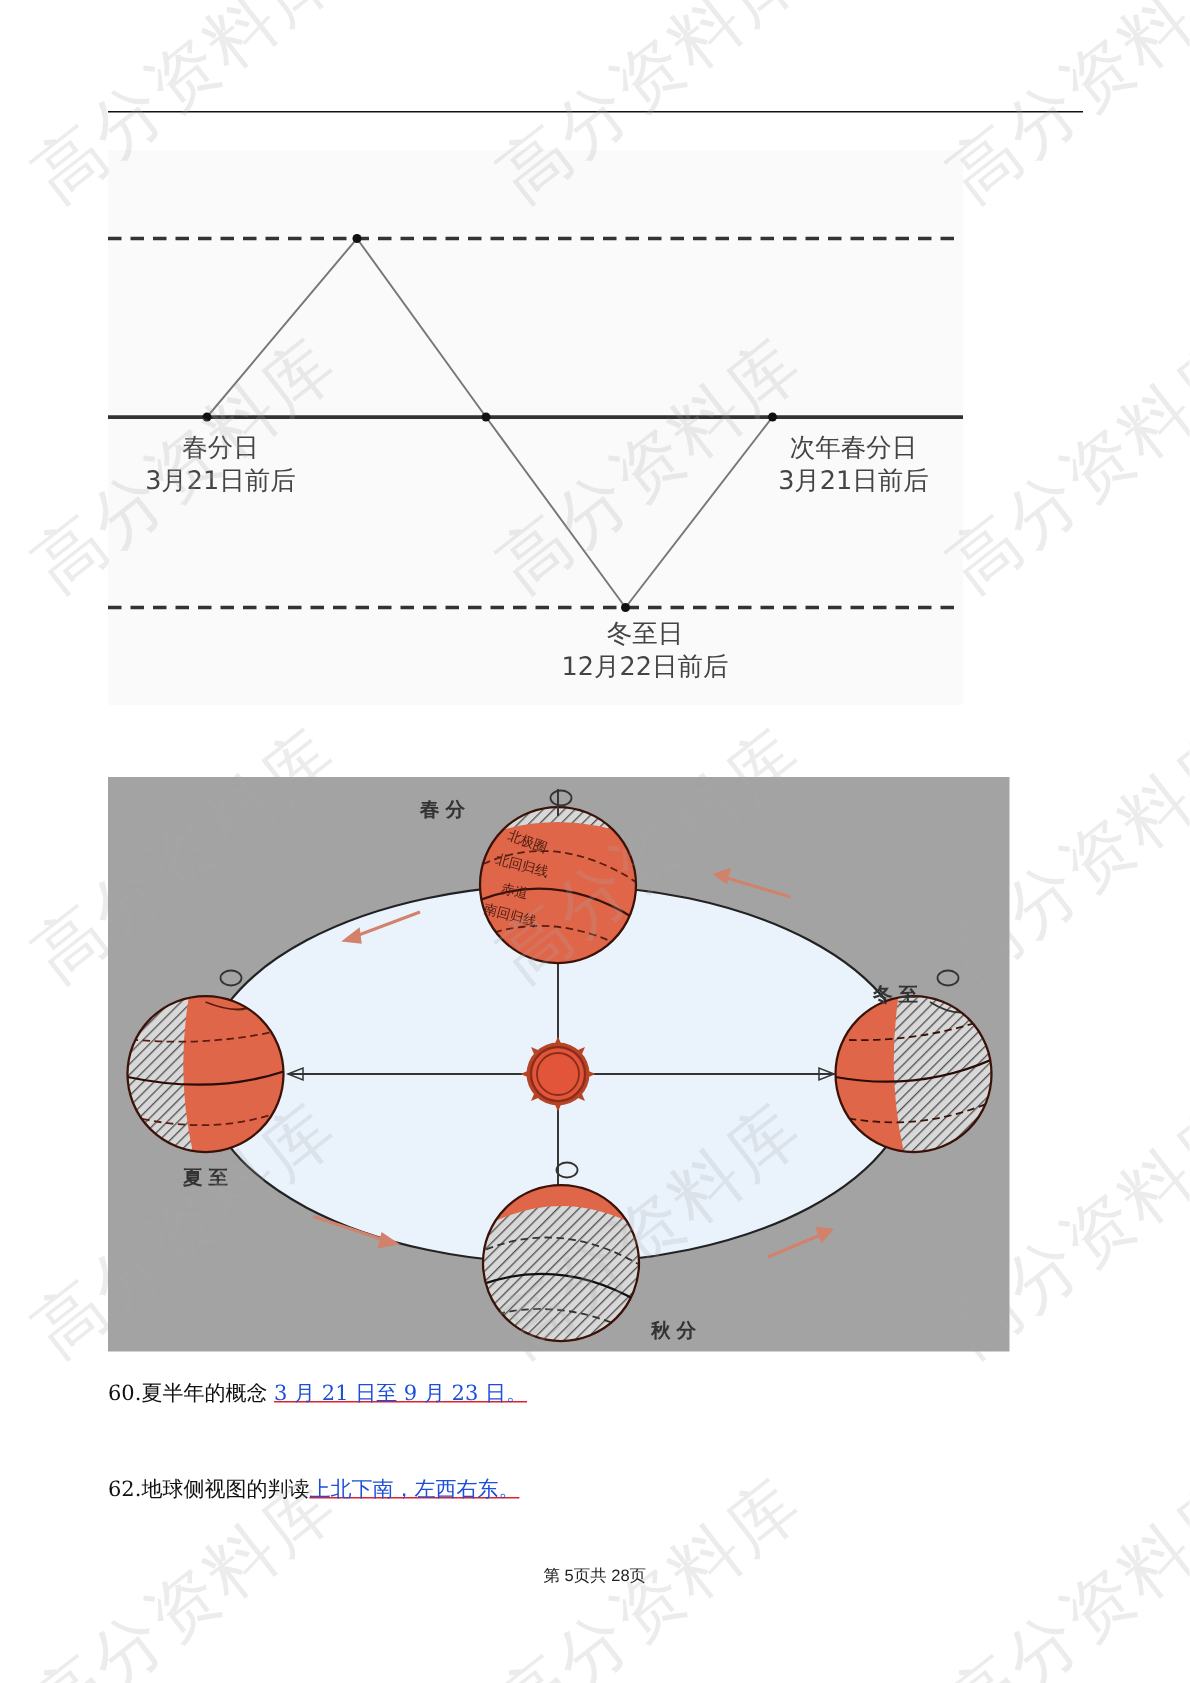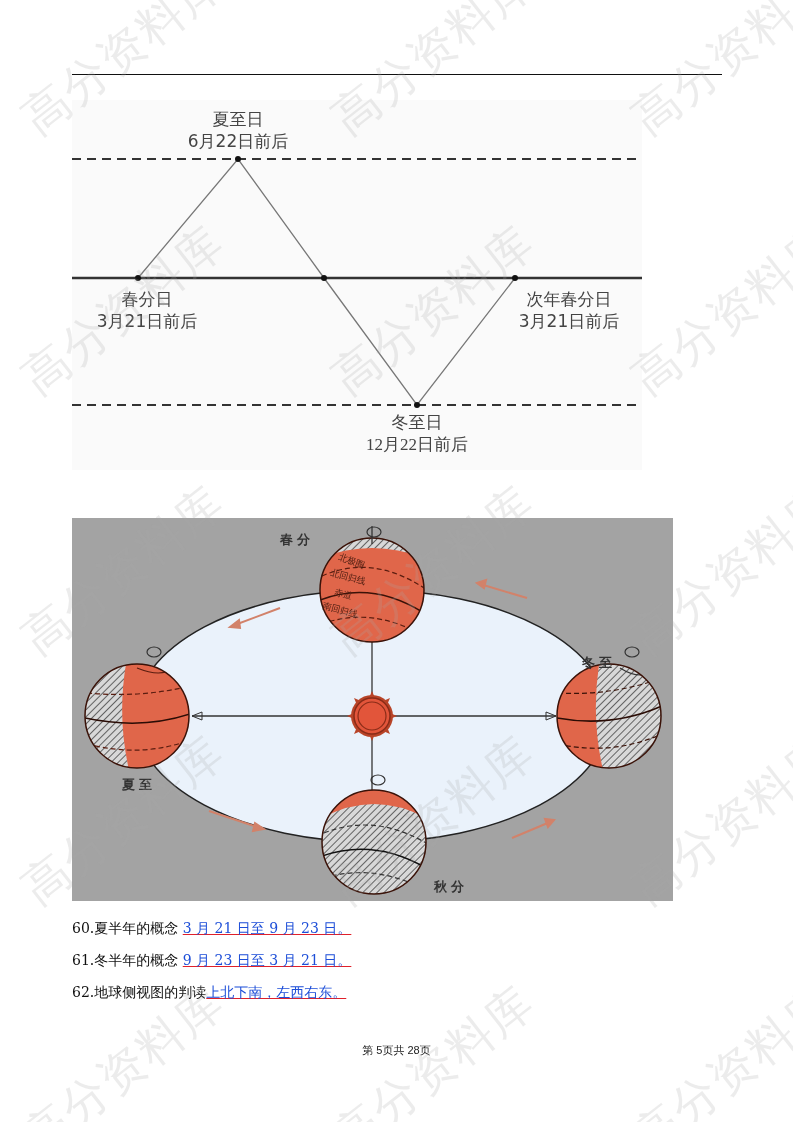--- a/index.html
+++ b/index.html
@@ -37,33 +37,29 @@
       <line x1="0" y1="59" x2="570" y2="59" stroke="#333" stroke-width="2.2" stroke-dasharray="9,6"></line>
       <line x1="0" y1="178" x2="570" y2="178" stroke="#333" stroke-width="2.5"></line>
       <line x1="0" y1="305" x2="570" y2="305" stroke="#333" stroke-width="2.2" stroke-dasharray="9,6"></line>
       <polyline points="66,178 166,59 252,178 345,305 443,178" fill="none" stroke="#777" stroke-width="1.3"></polyline>
       <circle cx="66" cy="178" r="3" fill="#111"></circle>
       <circle cx="166" cy="59" r="3" fill="#111"></circle>
       <circle cx="252" cy="178" r="3" fill="#111"></circle>
       <circle cx="345" cy="305" r="3" fill="#111"></circle>
       <circle cx="443" cy="178" r="3" fill="#111"></circle>
     </svg>
-    <div class="dlabel" style="left:106px;top:8px;width:120px;">
-      <div>夏至日</div>
-      <div>6月22日前后</div>
-    </div>
     <div class="dlabel" style="left:0px;top:188px;width:150px;">
       <div>春分日</div>
       <div>3月21日前后</div>
     </div>
     <div class="dlabel" style="left:432px;top:188px;width:130px;">
       <div>次年春分日</div>
       <div>3月21日前后</div>
     </div>
-    <div class="dlabel" style="left:275px;top:312px;width:140px;font-family:Liberation Serif, serif;">
+    <div class="dlabel" style="left:288px;top:312px;width:140px;">
       <div>冬至日</div>
       <div>12月22日前后</div>
     </div>
   </div>
 
   <div class="orbit-diagram">
     <svg width="601" height="383" viewBox="0 0 601 383">
       <defs>
         <pattern id="hatch" width="5" height="5" patternUnits="userSpaceOnUse" patternTransform="rotate(45)">
           <rect width="5" height="5" fill="#d8d8d8"></rect>
@@ -179,24 +175,20 @@
 
     <div class="glabel" style="left:266px;top:37px;transform:rotate(20deg);">北极圈</div>
     <div class="glabel" style="left:258px;top:53px;transform:rotate(15deg);">北回归线</div>
     <div class="glabel" style="left:262px;top:70px;transform:rotate(12deg);">赤道</div>
     <div class="glabel" style="left:250px;top:86px;transform:rotate(15deg);">南回归线</div>
   </div>
 
   <div class="qa" style="top:920px;">
     <span>60.</span><span>夏半年的概念</span>
     <span class="ans">3 月 21 日至 9 月 23 日。</span>
-  </div>
-  <div class="qa" style="top:952px;">
-    <span>61.</span><span>冬半年的概念</span>
-    <span class="ans">9 月 23 日至 3 月 21 日。</span>
   </div>
   <div class="qa" style="top:984px;">
     <span>62.</span><span>地球侧视图的判读</span><span class="ans">上北下南，左西右东。</span>
   </div>
 
   <div class="footer">第 5页共 28页</div>
 
   <div class="watermark" style="left:10px;top:100px;">高分资料库</div>
   <div class="watermark" style="left:320px;top:100px;">高分资料库</div>
   <div class="watermark" style="left:620px;top:100px;">高分资料库</div>

